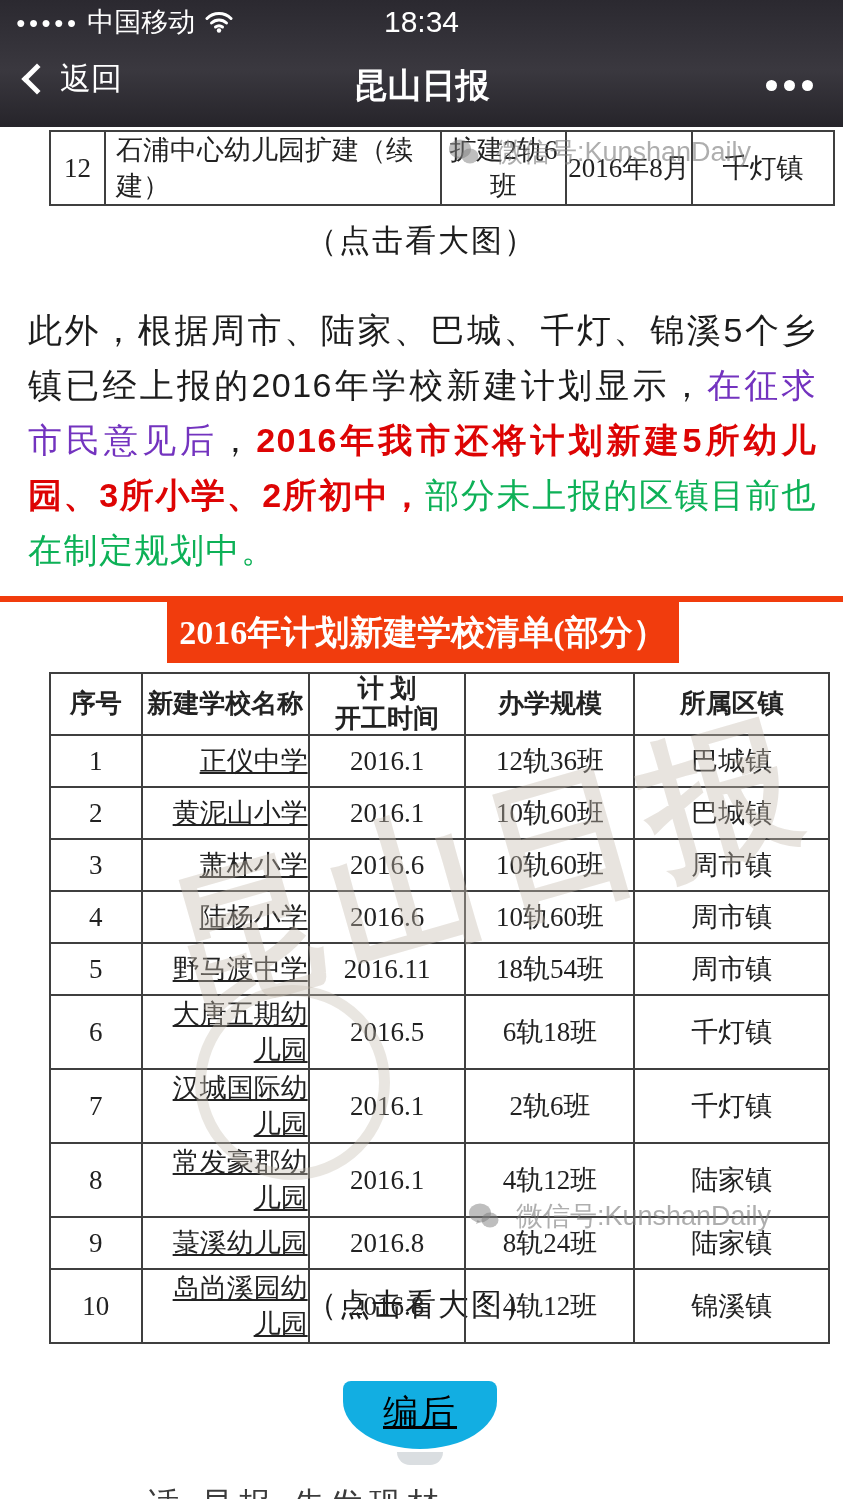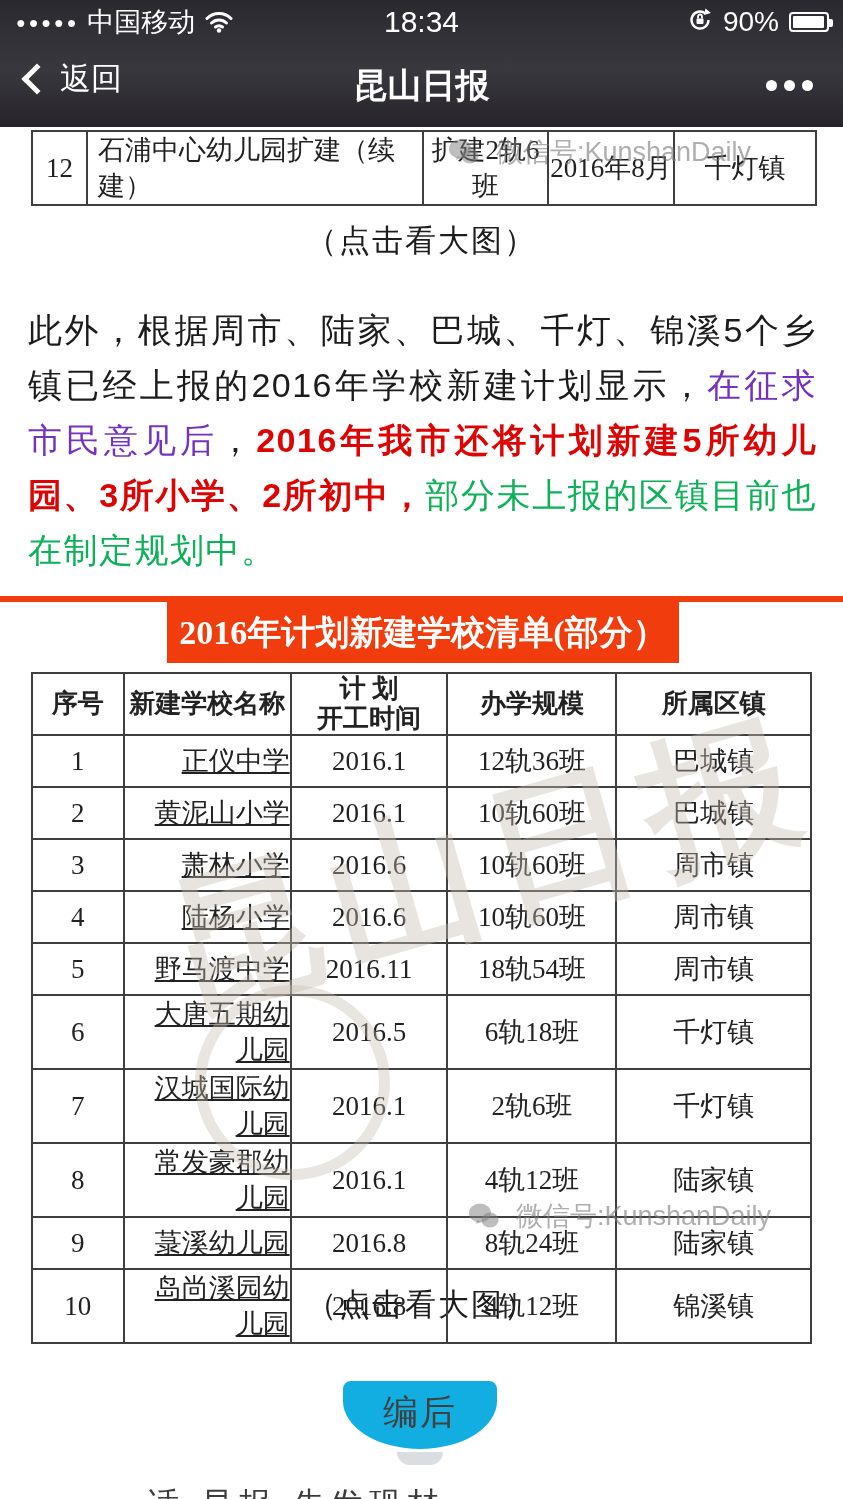--- a/index.html
+++ b/index.html
@@ -33,21 +33,21 @@
   .battery .tip { position:absolute; right:-6px; top:5px; width:4px; height:8px; background:#fff; border-radius:0 2px 2px 0; }
   .nav-row { position:absolute; left:0; top:44px; width:100%; height:83px; }
   .back-btn { position:absolute; left:26px; top:14px; display:flex; align-items:center; cursor:pointer; }
   .chev { width:22px; height:22px; border-left:5px solid #fff; border-bottom:5px solid #fff; transform:rotate(45deg); margin-right:12px; }
   .back-label { font-size:31px; color:#fff; }
   .nav-title { position:absolute; left:50%; top:50%; transform:translate(-50%,-50%); font-size:34px; font-weight:bold; }
   .more-btn { position:absolute; right:30px; top:36px; display:flex; gap:7px; cursor:pointer; }
   .more-btn i { width:11px; height:11px; border-radius:50%; background:#fff; }
 
   
-  table { border-collapse:collapse; table-layout:fixed; background:transparent; }
+  table { border-collapse:collapse; table-layout:fixed; background:transparent;margin-left:18px; }
   td,th {
     border:2px solid #3f3f3f; text-align:center; vertical-align:middle;
     font-family:"Liberation Serif","DejaVu Serif",serif; color:#222;
   }
   .top-table { position:absolute; left:31px; top:130px; width:784px; z-index:5; }
   .top-table td { height:60px; font-size:27px; }
   .top-table .c0{width:55px;} .top-table .c1{width:336px; text-align:left; padding-left:10px;}
   .top-table .c2{width:125px;} .top-table .c3{width:126px;} .top-table .c4{width:142px;}
 
   .caption { position:absolute; width:100%; text-align:center; font-size:31px; color:#1d1d1d; letter-spacing:2px; }
@@ -99,23 +99,24 @@
     white-space:nowrap;
   }
   .wm-circle {
     position:absolute; left:195px; top:985px; width:195px; height:195px; z-index:8;
     border:11px solid rgba(198,188,176,.38); border-radius:50%; pointer-events:none;
   }
 
   
   .after-btn {
     position:absolute; left:343px; top:1381px; width:154px; height:68px;
-    background:#12aee2; color:#404040; font-size:35px; text-align:center;
+    background:#12aee2; color:#000000; font-size:35px; text-align:center;
     line-height:62px; letter-spacing:2px; cursor:pointer;
     border-radius:8px 8px 77px 77px / 8px 8px 48px 48px;
+    text-decoration:underline;
   }
   .btn-tail { position:absolute; left:397px; top:1452px; width:46px; height:13px;
     background:#dadee1; border-radius:0 0 23px 23px; }
 
   
   .cutoff { position:absolute; left:148px; top:1483px; font-size:31px; color:#3b3b3b;
     letter-spacing:7px; white-space:nowrap; }
 </style>
 </head>
 <body>
@@ -128,35 +129,20 @@
       <span class="carrier">中国移动</span>
       <span class="wifi">
         <svg width="28" height="22" viewBox="0 0 28 22">
           <path d="M2 7.5 A17 17 0 0 1 26 7.5" fill="none" stroke="#fff" stroke-width="3" stroke-linecap="round"></path>
           <path d="M6.5 12 A11 11 0 0 1 21.5 12" fill="none" stroke="#fff" stroke-width="3" stroke-linecap="round"></path>
           <path d="M10.5 16 A6 6 0 0 1 17.5 16" fill="none" stroke="#fff" stroke-width="3" stroke-linecap="round"></path>
           <circle cx="14" cy="19.5" r="2.2" fill="#fff"></circle>
         </svg>
       </span>
       <span class="status-time">18:34</span>
-      <span class="status-right">
-        <span>
-          <svg width="26" height="26" viewBox="0 0 26 26">
-            <path d="M21.5 13 a8.5 8.5 0 1 1 -3.2 -6.6" fill="none" stroke="#fff" stroke-width="2.4"></path>
-            <polygon points="18.5,1.5 24,6 17,8" fill="#fff"></polygon>
-            <rect x="9.5" y="11.5" width="7" height="5.5" rx="1" fill="#fff"></rect>
-            <path d="M11 11.5 v-2 a2 2 0 0 1 4 0 v2" fill="none" stroke="#fff" stroke-width="1.8"></path>
-          </svg>
-        </span>
-        <span class="batt-pct">90%</span>
-        <span class="battery">
-            <span class="lvl"></span>
-            <span class="tip"></span>
-          </span>
-      </span>
     </div>
     <div class="nav-row">
       <div class="back-btn">
         <span class="chev"></span>
         <span class="back-label">返回</span>
       </div>
       <div class="nav-title">昆山日报</div>
       <div class="more-btn">
           <i></i>
           <i></i>

